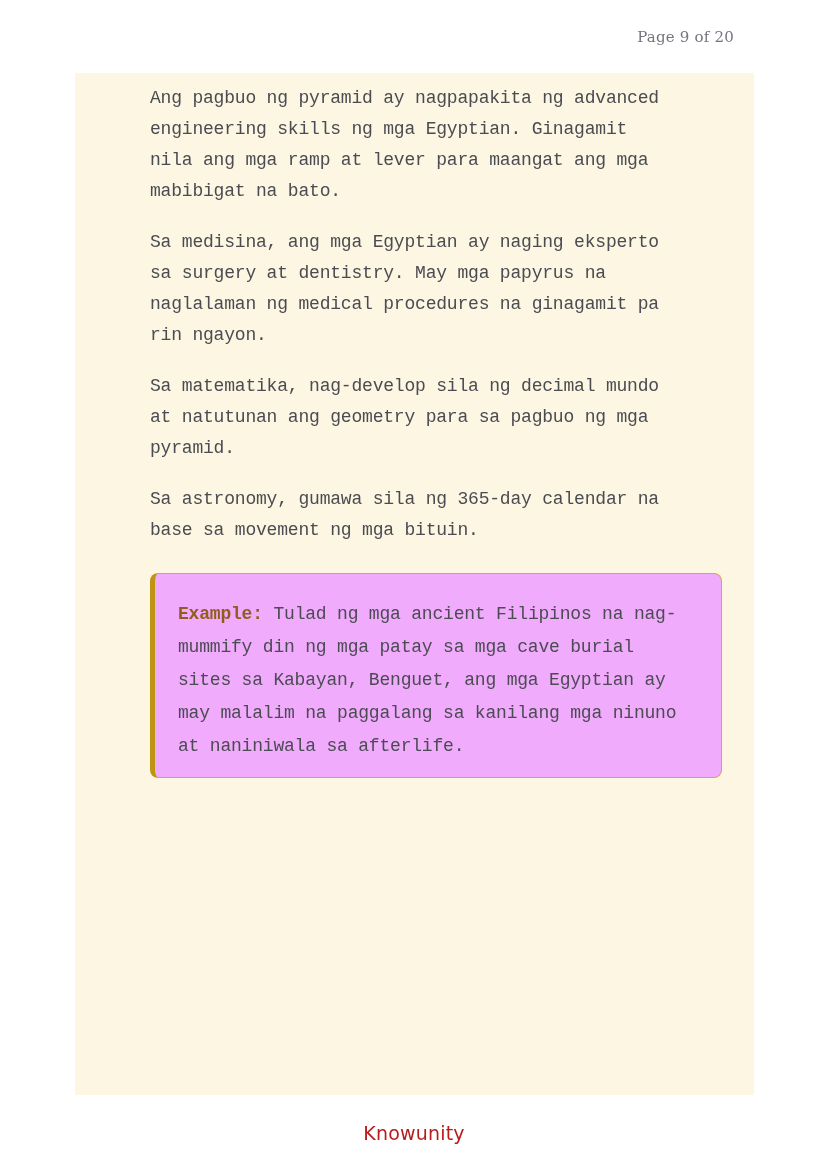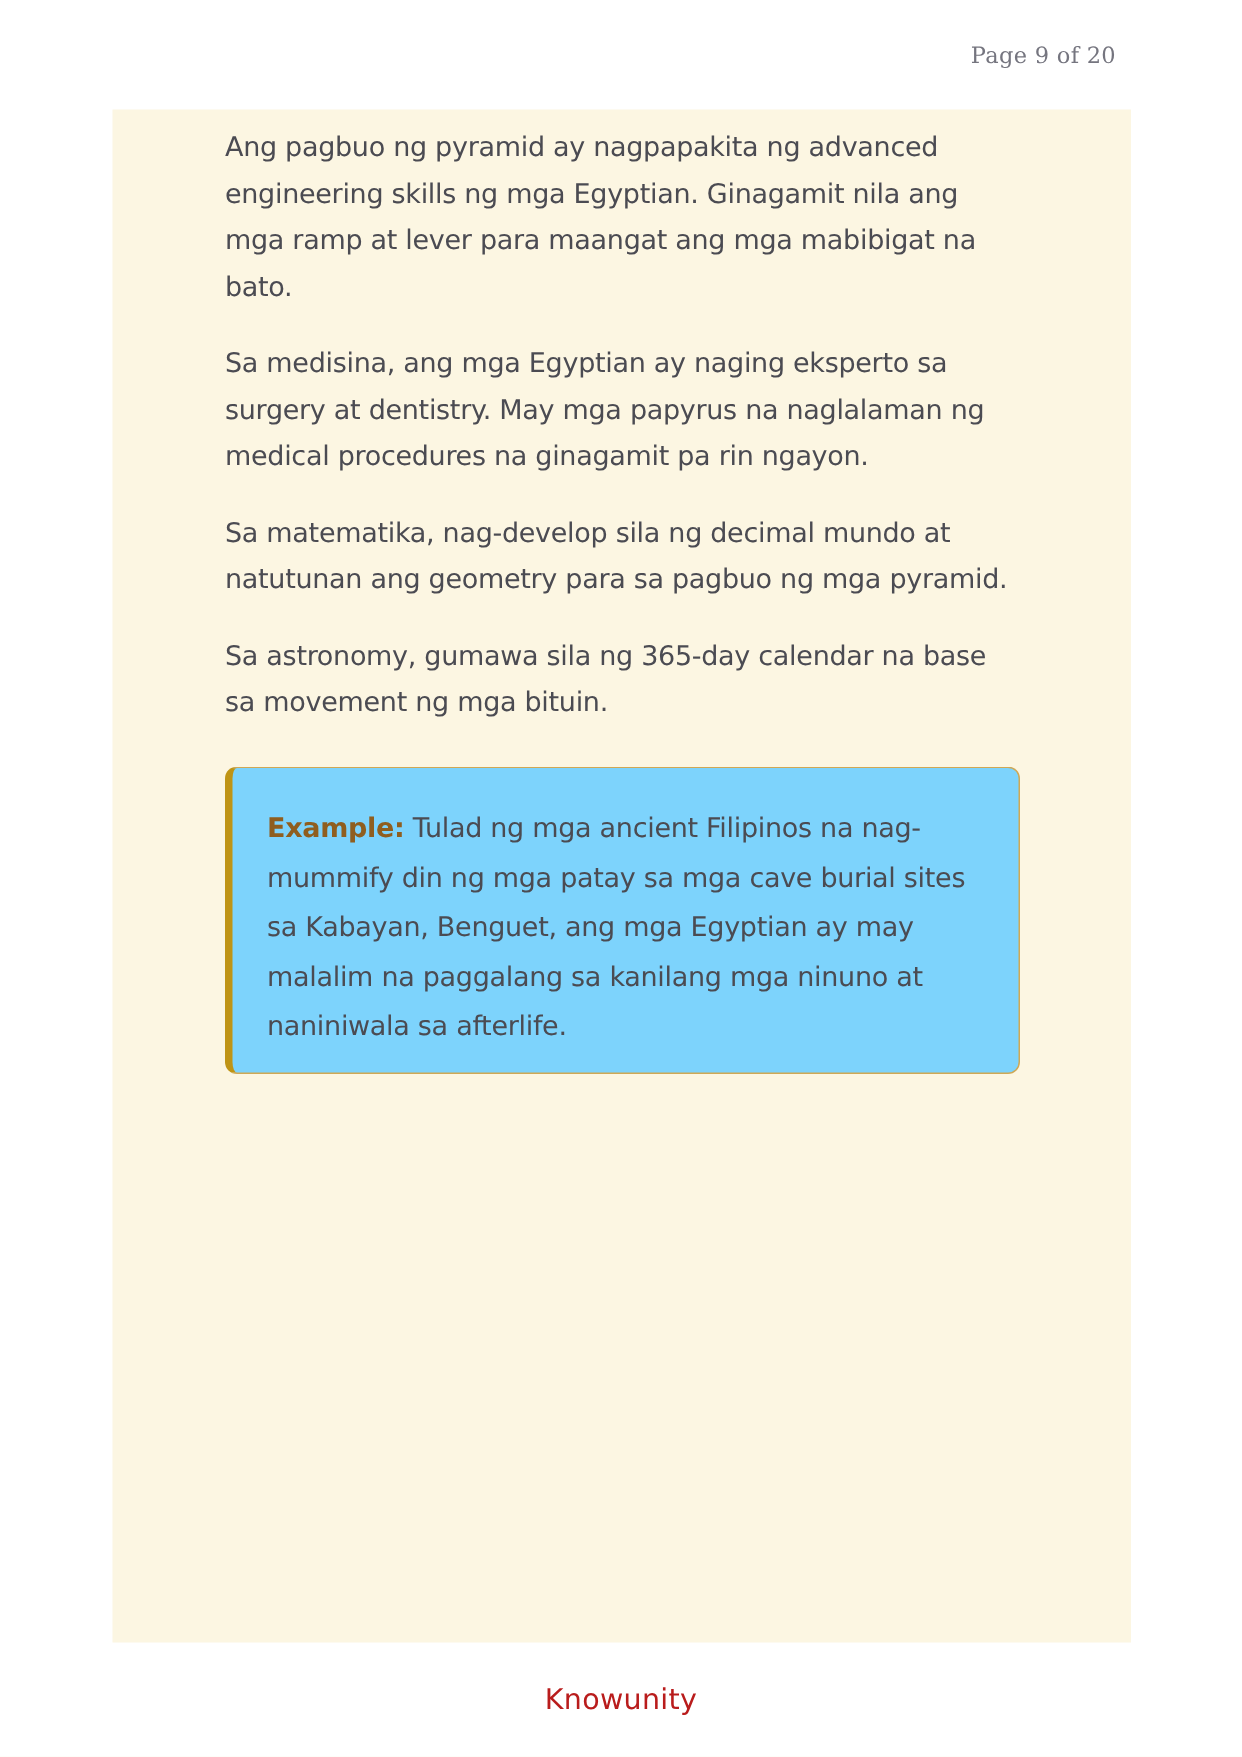--- a/index.html
+++ b/index.html
@@ -9,21 +9,21 @@
     height: 1171px;
     background: #ffffff;
     font-family: "DejaVu Sans", "Liberation Sans", sans-serif;
     position: relative;
     overflow: hidden;
   }
 
   .page-indicator {
     position: absolute;
     top: 28px;
-    right: 84px;
+    right: 94px;
     font-family: "DejaVu Serif", "Liberation Serif", serif;
     font-size: 15px;
     color: #75757f;
     letter-spacing: 0.2px;
   }
 
   .sheet {
     position: absolute;
     left: 75px;
     top: 73px;
@@ -32,36 +32,37 @@
     background: #fcf6e2;
     padding: 10px 75px 0 75px;
   }
 
   .sheet p {
     font-size: 18px;
     line-height: 31px;
     letter-spacing: -0.2px;
     color: #4b4b52;
     margin: 0 0 20px 0;
+    font-family: Liberation Mono, monospace;
   }
 
   .section-heading {
     font-size: 20px;
     font-weight: bold;
     color: #8f5e1f;
     letter-spacing: -0.2px;
     padding-bottom: 13px;
     border-bottom: 1px solid #c9a567;
     margin: 26px 0 36px 0;
   }
 
   .example-box {
     margin-top: 27px;
-    width: 530px;
-    background: #7dd3fc;
+    width: 572px;
+    background: #f0abfc;
     border: 1px solid #cfa855;
     border-left: 5px solid #bf9415;
     border-radius: 8px;
     padding: 24px 24px 14px 23px;
   }
 
   .example-box p {
     font-size: 18px;
     line-height: 33px;
     margin: 0;

